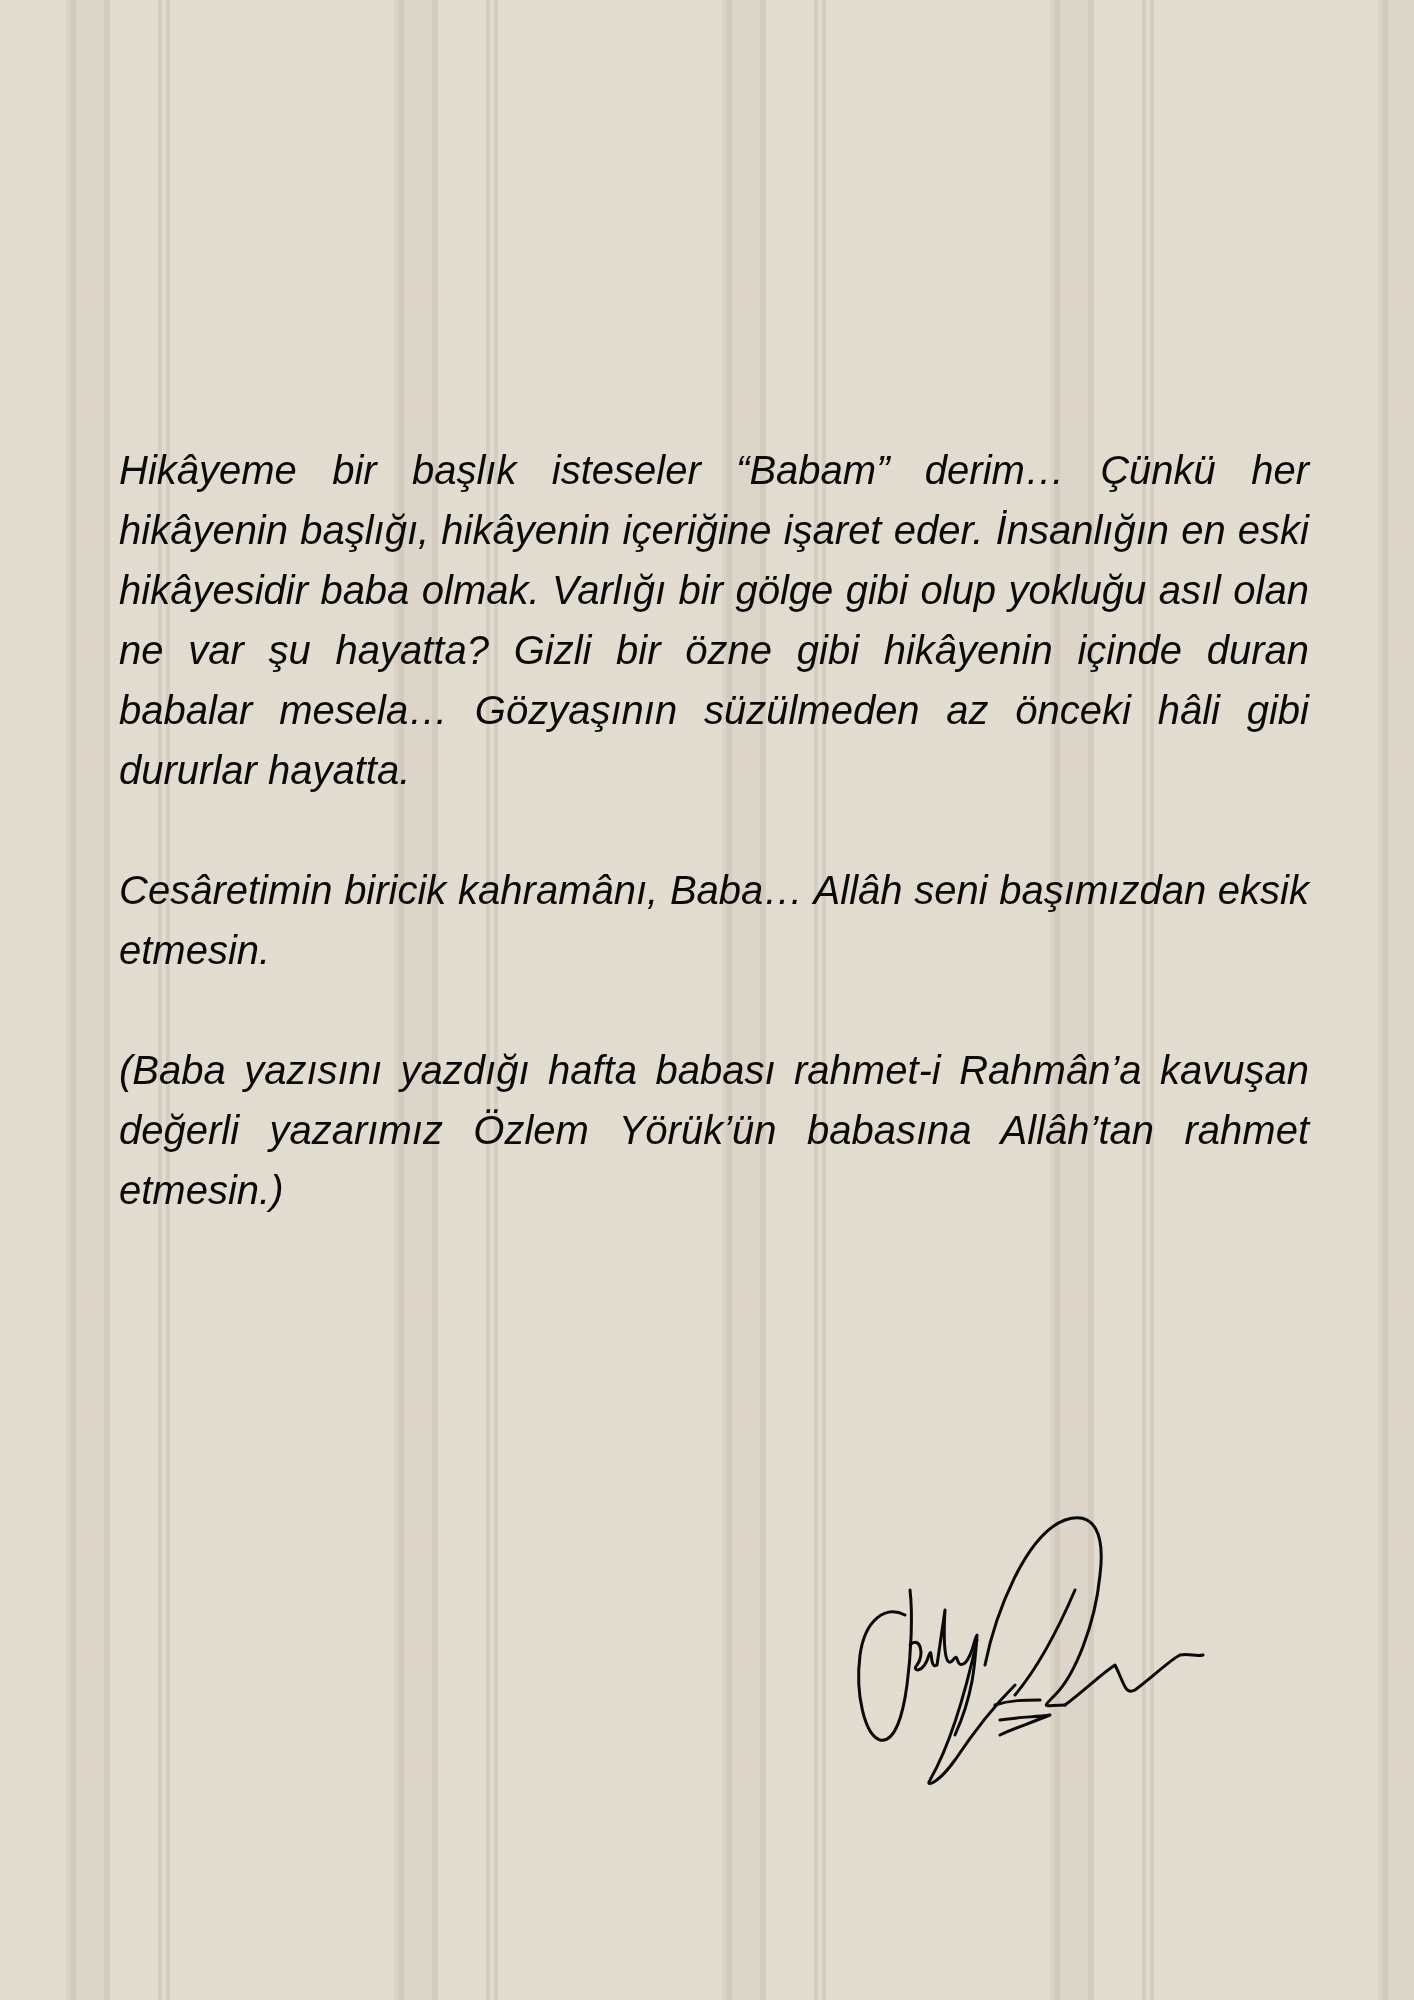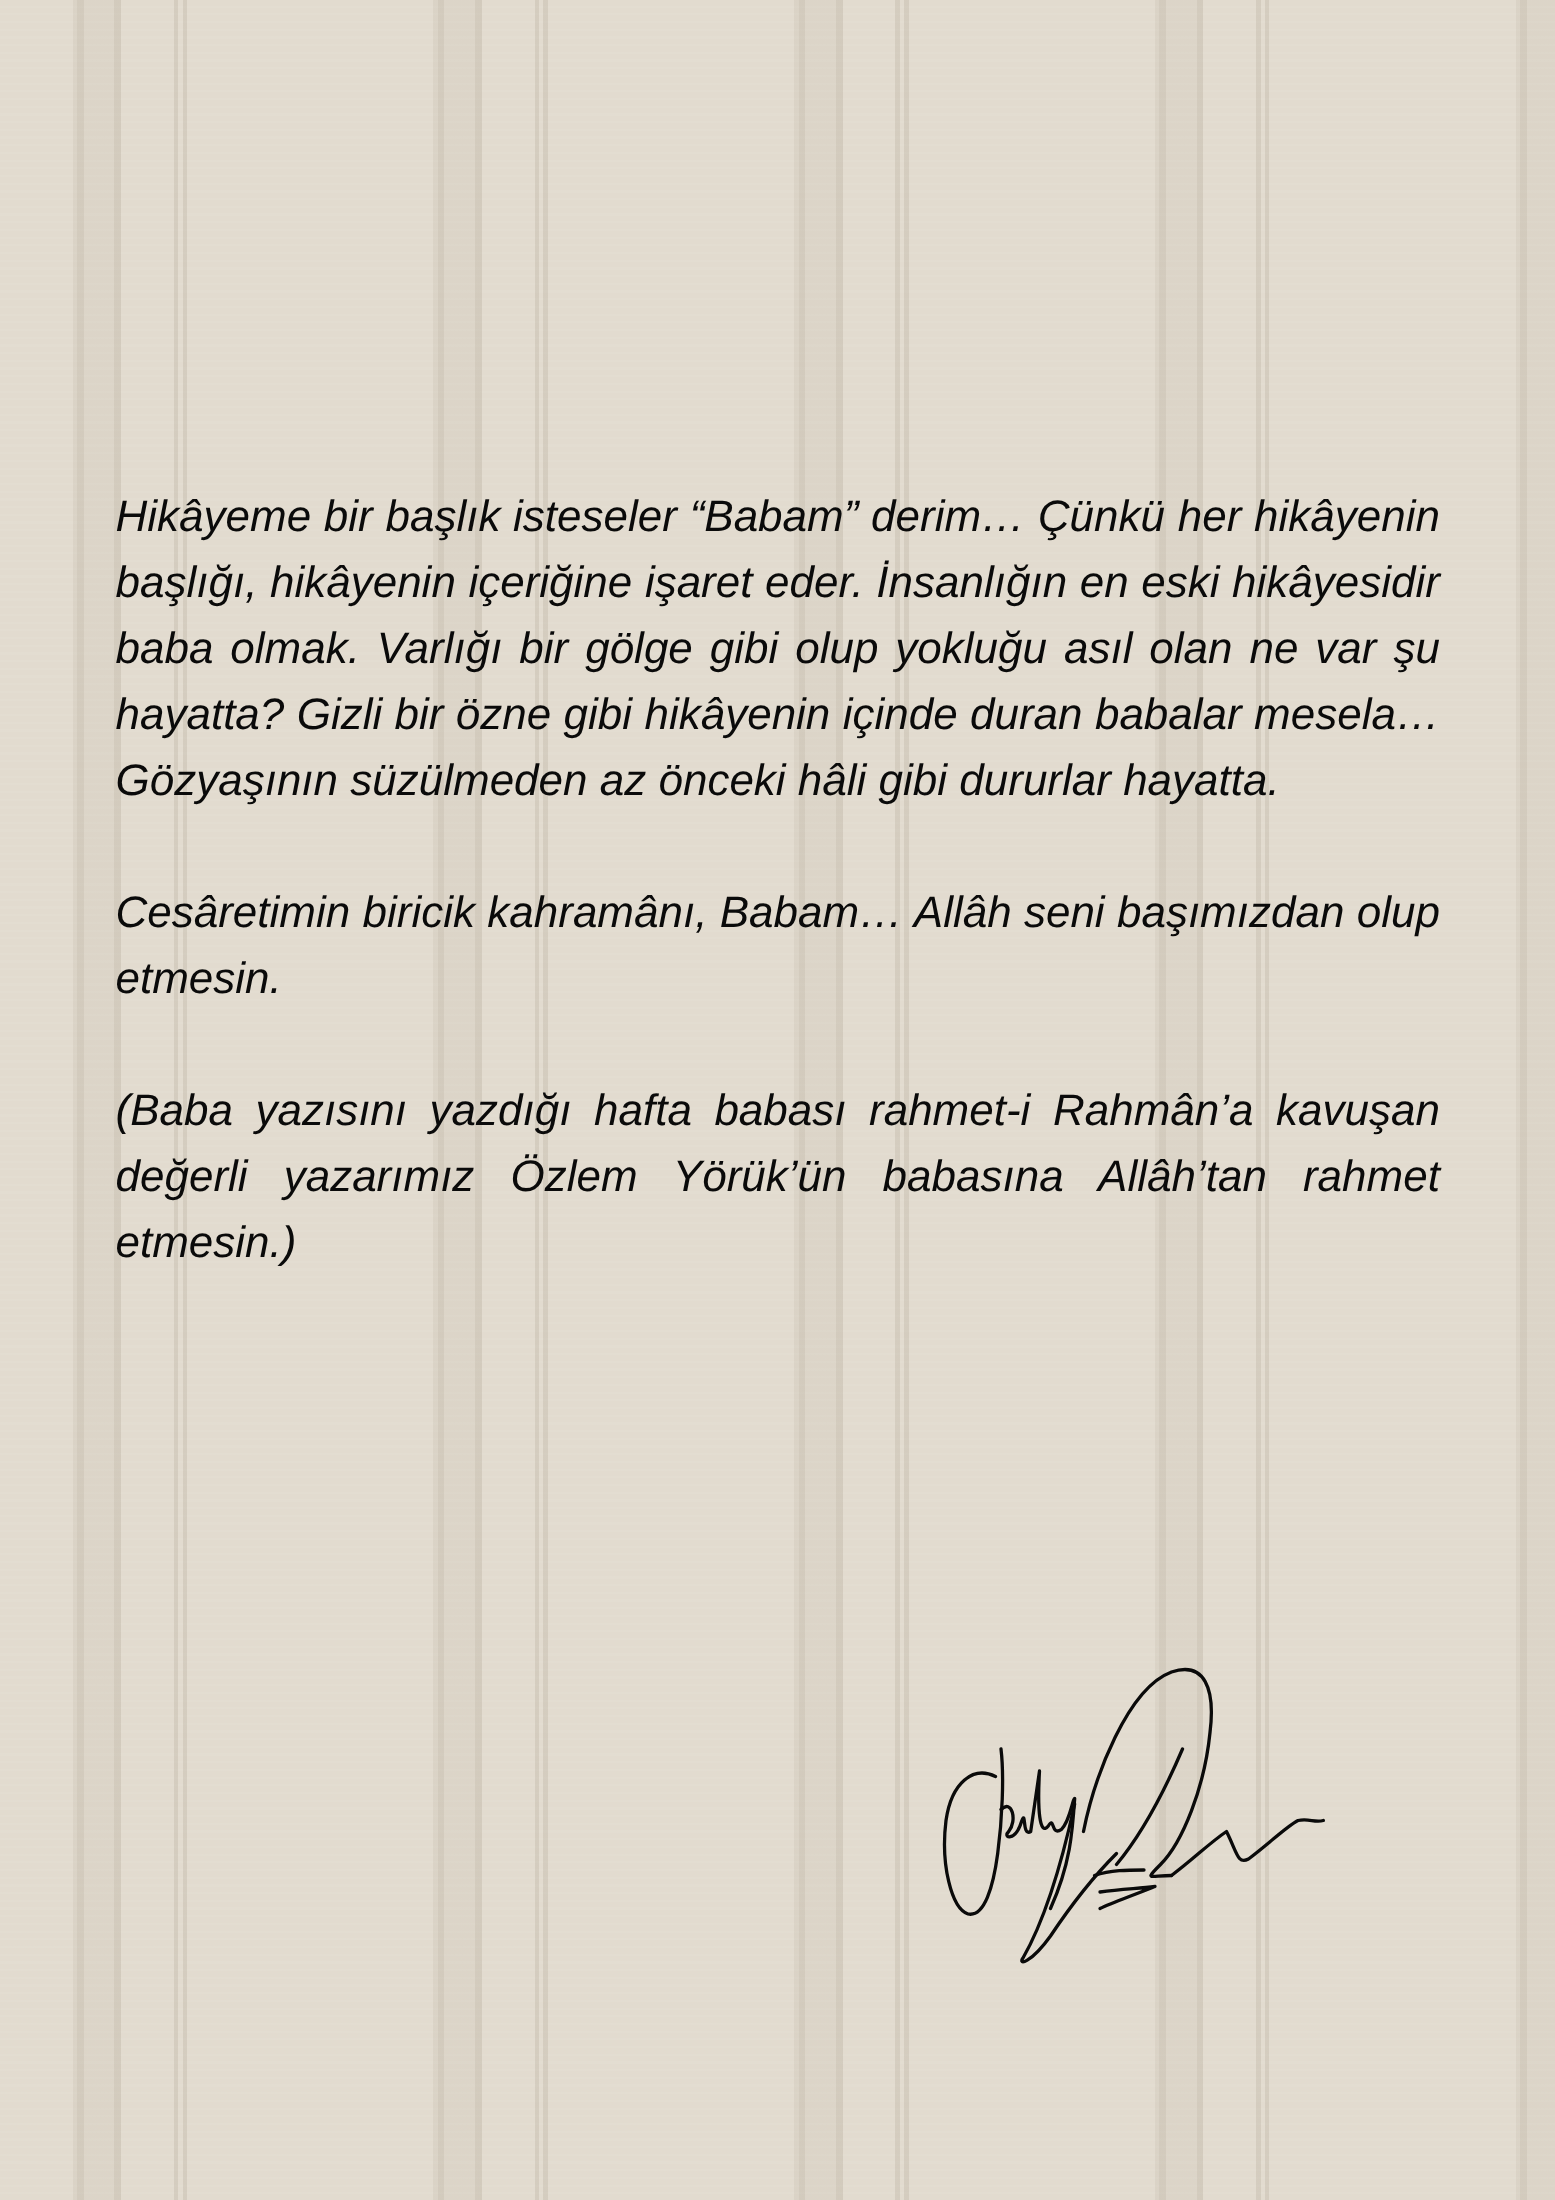--- a/index.html
+++ b/index.html
@@ -21,32 +21,32 @@
       repeating-linear-gradient(0deg,
         rgba(255,255,255,0.0) 0px, rgba(255,255,255,0.0) 5px,
         rgba(255,255,255,0.05) 5px, rgba(255,255,255,0.05) 7px);
   }
   .page {
     position: absolute; left: 105px; top: 440px; width: 1204px;
     font-family: "Liberation Sans", sans-serif;
     font-style: italic; font-size: 40px; line-height: 60px;
     color: #0a0a0a; text-align: justify;
   }
-  .para { margin: 0 0 60px 0; text-align: justify; text-align-last: left; }
+  .para { margin: 0 0 60px 14px; text-align: justify; text-align-last: left; }
   .signature {
     position: absolute; left: 825px; top: 1495px; width: 420px; height: 310px;
   }
   .signature svg { width: 100%; height: 100%; }
 </style>
 </head>
 <body>
 
 <div class="page">
   <p class="para">Hikâyeme bir başlık isteseler “Babam” derim… Çünkü her hikâyenin başlığı, hikâyenin içeriğine işaret eder. İnsanlığın en eski hikâyesidir baba olmak. Varlığı bir gölge gibi olup yokluğu asıl olan ne var şu hayatta? Gizli bir özne gibi hikâyenin içinde duran babalar mesela… Gözyaşının süzülmeden az önceki hâli gibi dururlar hayatta.</p>
-  <p class="para">Cesâretimin biricik kahramânı, Babam… Allâh seni başımızdan olup etmesin.</p>
+  <p class="para">Cesâretimin biricik kahramânı, Baba… Allâh seni başımızdan eksik etmesin.</p>
   <p class="para">(Baba yazısını yazdığı hafta babası rahmet-i Rahmân’a kavuşan değerli yazarımız Özlem Yörük’ün babasına Allâh’tan rahmet etmesin.)</p>
 </div>
 
 <div class="signature">
   <svg viewBox="0 0 420 310" fill="none" stroke="#0a0a0a" stroke-width="3" stroke-linecap="round" stroke-linejoin="round">
 
     <path d="M80 120 C60 110, 40 125, 35 160 C30 200, 40 240, 55 245 C70 248, 78 220, 82 190 C86 160, 88 120, 85 95"></path>
 
     <path d="M85 150 C95 140, 100 160, 92 170 C86 176, 98 180, 104 160 C108 150, 104 175, 112 170 L120 115 C118 150, 120 175, 128 165 C134 155, 130 175, 140 168 C148 160, 150 140, 152 140 C150 170, 148 200, 130 240"></path>
 

